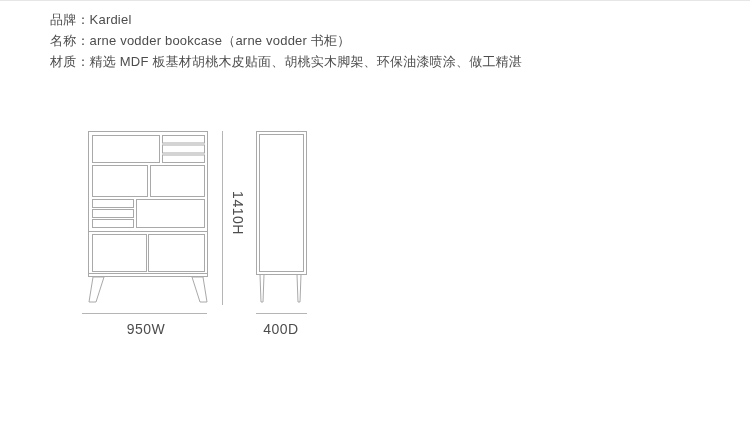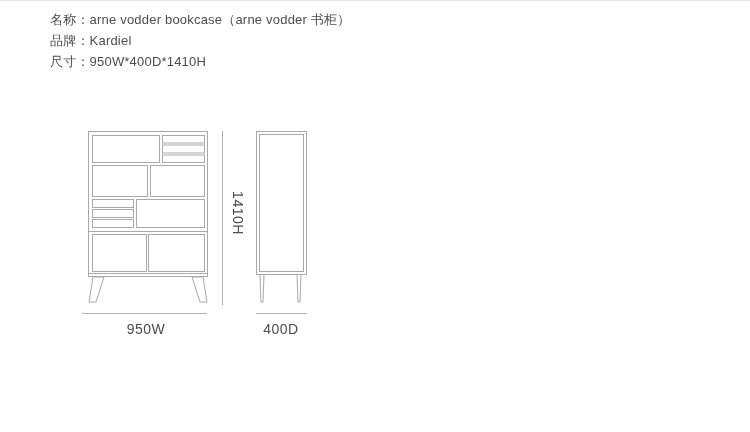--- a/index.html
+++ b/index.html
@@ -41,23 +41,23 @@
   }
 </style>
 </head>
 <body>
 
 <div class="screen">
 
   <div class="top-border"></div>
 
   <div class="specs">
+    <div class="spec-line">品牌：Kardiel</div>
     <div class="spec-line">名称：arne vodder bookcase（arne vodder 书柜）</div>
-    <div class="spec-line">品牌：Kardiel</div>
-    <div class="spec-line">尺寸：950W*400D*1410H</div>
+    <div class="spec-line">材质：精选 MDF 板基材胡桃木皮贴面、胡桃实木脚架、环保油漆喷涂、做工精湛</div>
   </div>
 
   <svg class="drawing-layer" viewBox="0 0 750 432" width="750" height="432" xmlns="http://www.w3.org/2000/svg">
 
     <g fill="none" stroke-width="1" stroke="#a9a9a9">
 
       <rect x="88.5" y="131.5" width="119" height="145"></rect>
 
       <rect x="92.5" y="135.5" width="67" height="27"></rect>
       <rect x="162.5" y="135.5" width="42" height="7.5"></rect>

